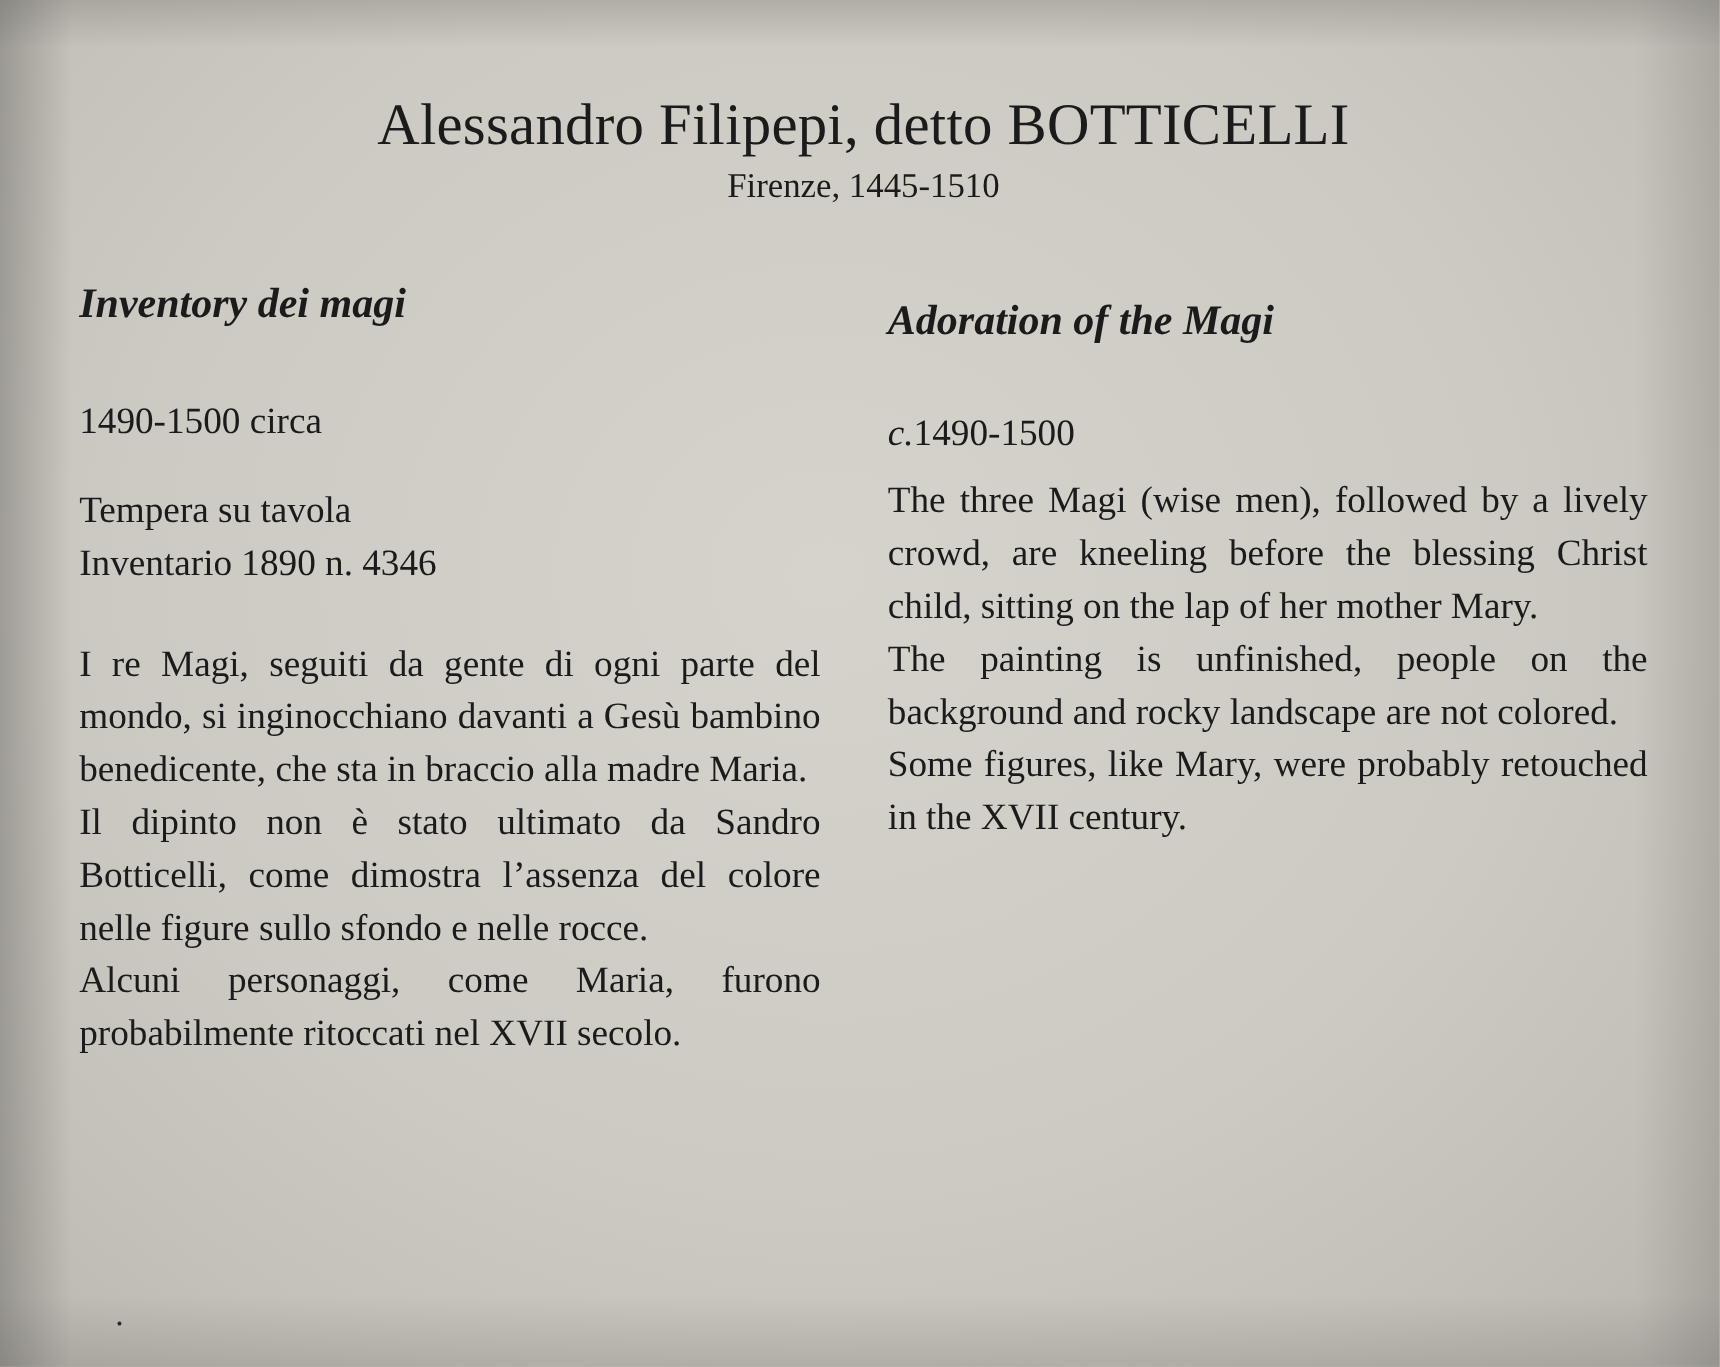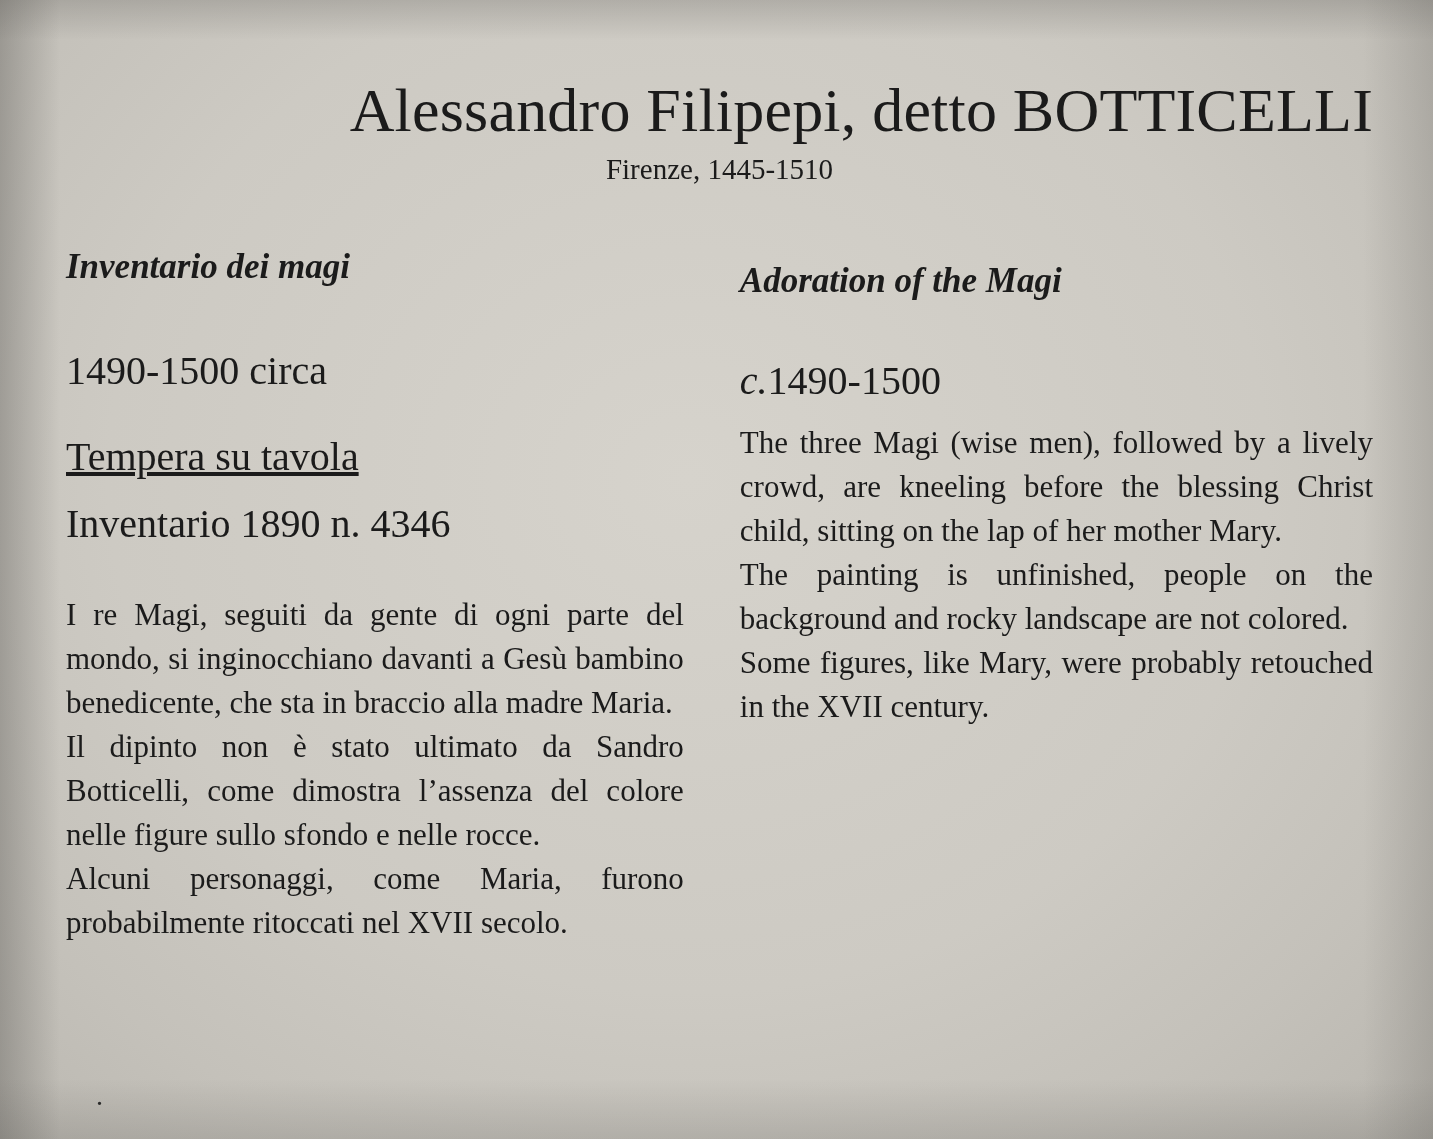--- a/index.html
+++ b/index.html
@@ -51,22 +51,22 @@
     background: linear-gradient(to top, rgba(90,88,84,0.20), rgba(90,88,84,0.0));
     pointer-events: none;
   }
 
   .content {
     position: relative;
     padding: 78px 60px 0 66px;
   }
 
   .artist-name {
-    text-align: right;
-    font-size: 62px;
+    text-align: center;
+    font-size: 49px;
     line-height: 1.05;
     letter-spacing: 0.2px;
     margin: 0 0 10px 0;
     font-weight: normal;
   }
   .artist-dates {
     text-align: center;
     font-size: 29px;
     margin: 0 0 62px 0;
     font-weight: normal;
@@ -93,27 +93,26 @@
     font-weight: bold;
     margin: 0 0 56px 0;
     line-height: 1.1;
   }
   .col-en .work-title {
     margin-top: 14px;
     margin-bottom: 52px;
   }
 
   .meta-line {
-    font-size: 40px;
+    font-size: 31px;
     line-height: 1.42;
     margin: 0 0 30px 0;
   }
   .meta-line.tight {
-    margin-bottom: 10px;
-    text-decoration: underline;
+    margin-bottom: 0;
   }
   .meta-line.last {
     margin-bottom: 40px;
   }
   .col-en .meta-line.date {
     margin-bottom: 12px;
   }
   .ital {
     font-style: italic;
   }
@@ -149,21 +148,21 @@
   <div class="edge-shade-bottom"></div>
 
   <div class="content">
 
     <h1 class="artist-name">Alessandro Filipepi, detto BOTTICELLI</h1>
     <div class="artist-dates">Firenze, 1445-1510</div>
 
     <div class="columns">
 
       <div class="col col-it">
-        <div class="work-title">Inventario dei magi</div>
+        <div class="work-title">Inventory dei magi</div>
 
         <div class="meta-line">1490-1500 circa</div>
 
         <div class="meta-line tight">Tempera su tavola</div>
 
         <div class="meta-line last">Inventario 1890 n. 4346</div>
 
         <div class="body-text">
           <p>I re Magi, seguiti da gente di ogni parte del mondo, si inginocchiano davanti a Gesù bambino benedicente, che sta in braccio alla madre Maria.</p>
           <p>Il dipinto non è stato ultimato da Sandro Botticelli, come dimostra l’assenza del colore nelle figure sullo sfondo e nelle rocce.</p>

